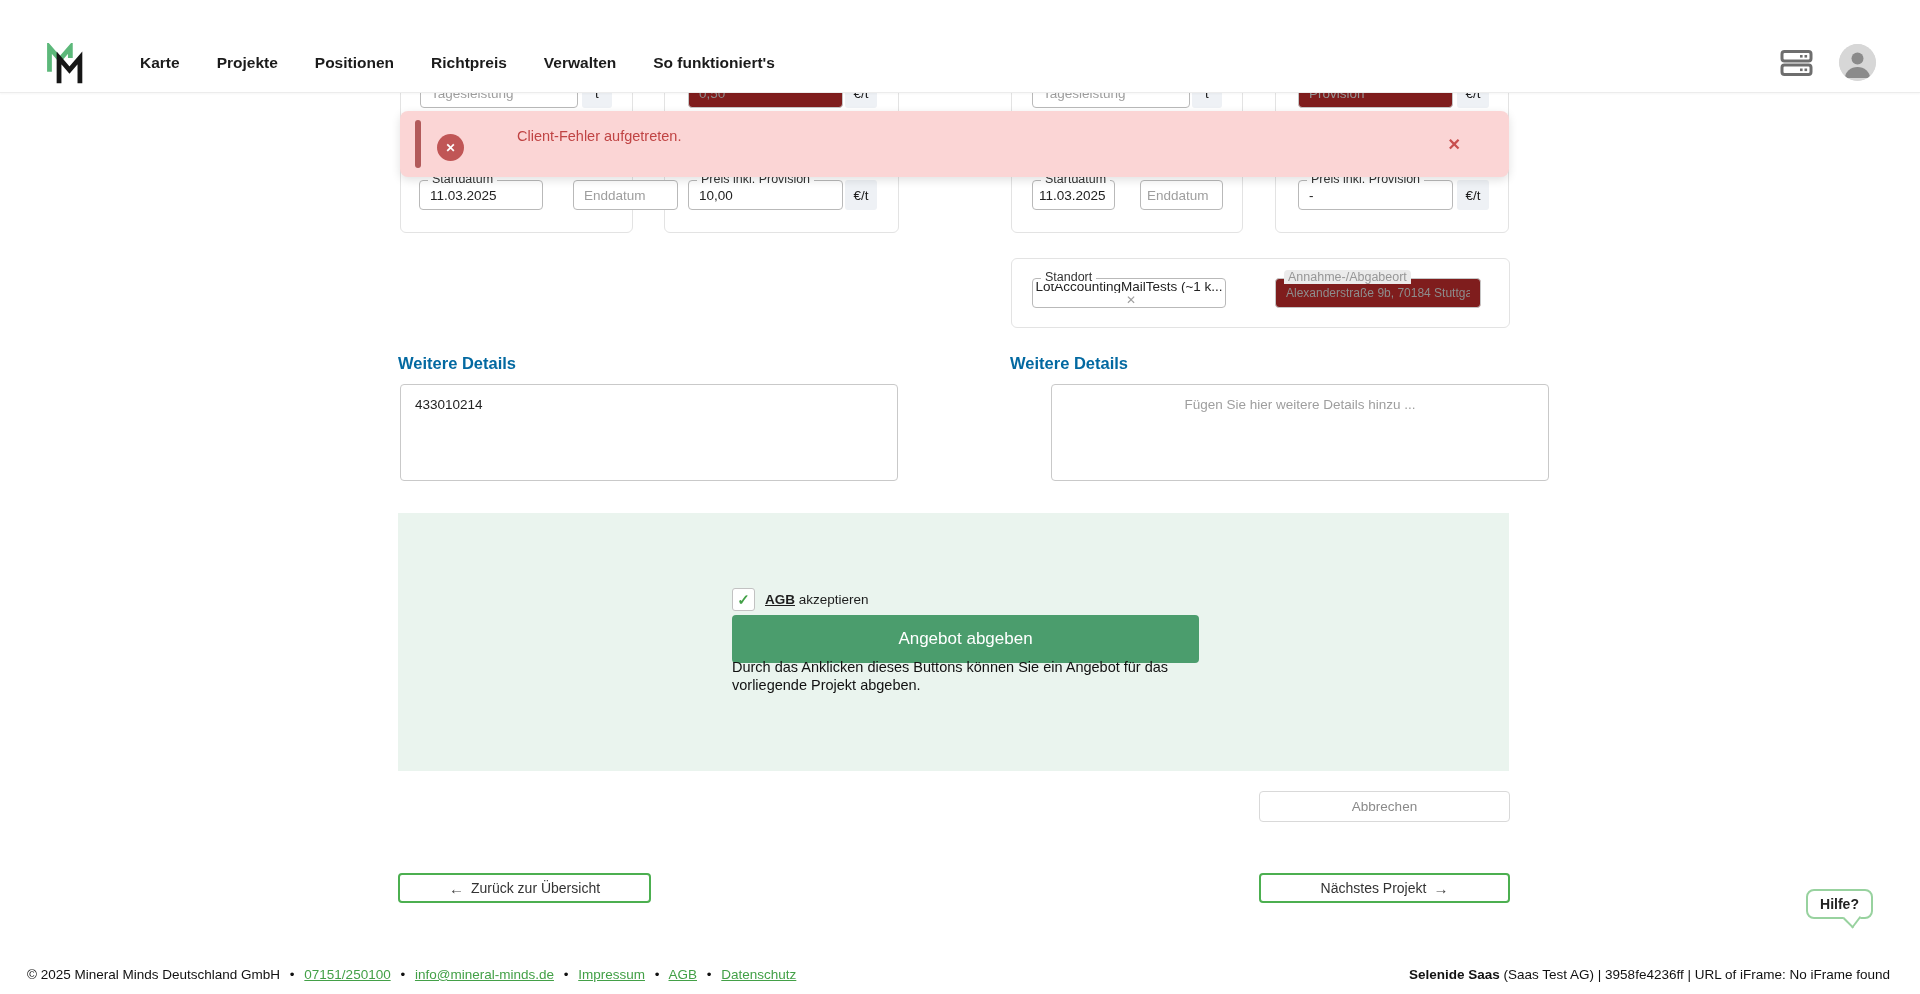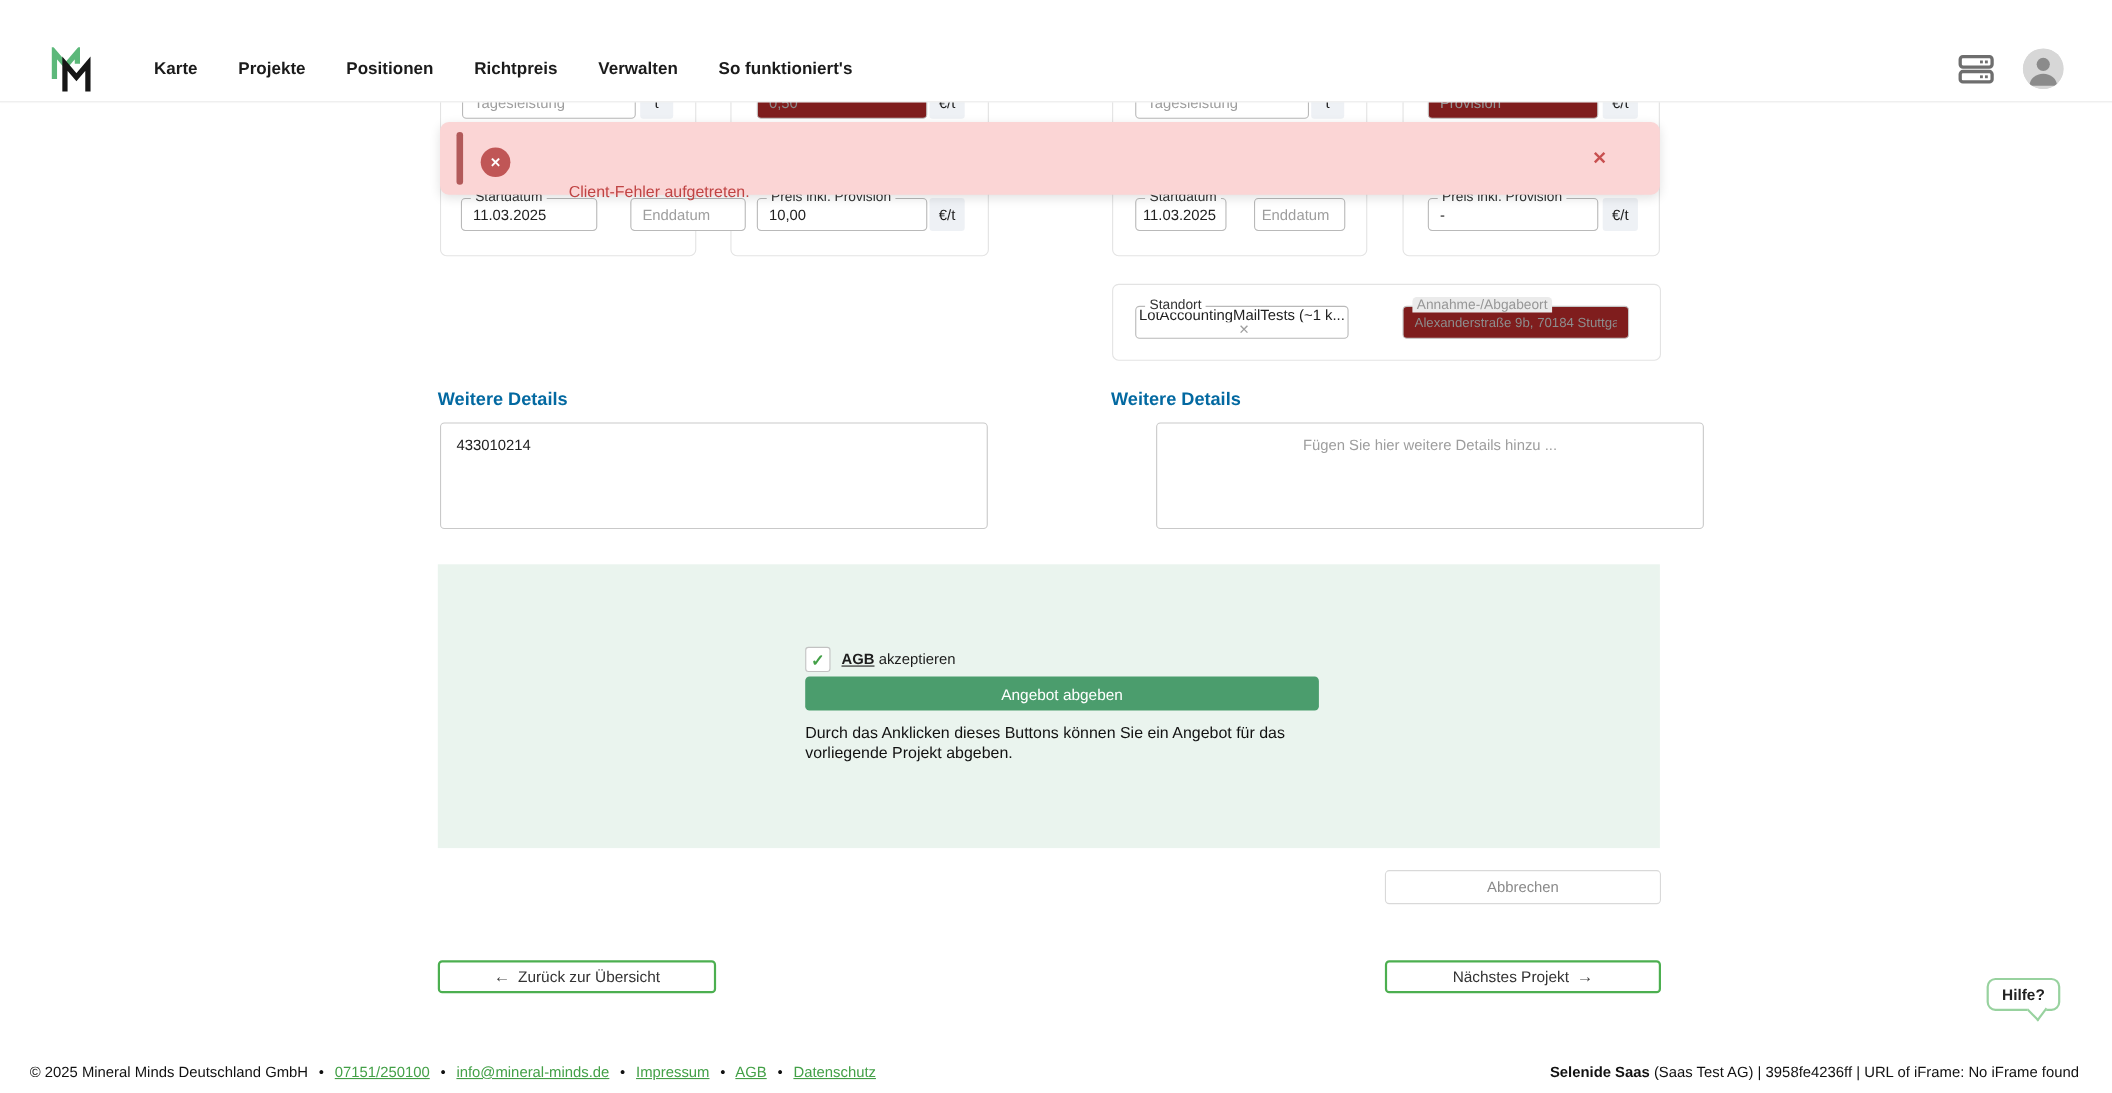--- a/index.html
+++ b/index.html
@@ -61,43 +61,43 @@
   #f-abgabe   { left:1275px; top:278px; width:206px; font-size:12px; }
 
   
   .toast { position:absolute; left:400px; top:111px; width:1109px; height:66px; background:#fbd5d5;
            border-radius:8px; box-shadow:0 3px 10px rgba(0,0,0,.12); z-index:10; }
   .toast-bar { position:absolute; left:15px; top:9px; width:6px; height:48px; background:#b25a5a; border-radius:3px; }
   .toast-ico { position:absolute; left:37px; top:23px; width:27px; height:27px; border-radius:50%;
                background:#c05656; color:#fff; font-size:12px; font-weight:700;
                display:flex; align-items:center; justify-content:center; }
   .toast-msg { position:absolute; left:117px; top:0; height:50px; display:flex; align-items:center;
-               color:#c04444; font-size:14.5px; font-weight:500;margin-top:39px; }
+               color:#c04444; font-size:14.5px; font-weight:500; }
   .toast-close { position:absolute; right:48px; top:0; height:66px; display:flex; align-items:center;
                  color:#c84f4f; font-size:16px; font-weight:700; cursor:pointer; background:none; border:none; }
 
   
   .details-h { position:absolute; font-size:16.5px; font-weight:700; color:#0369a1; }
   #h-details-l { left:398px;  top:354px; }
   #h-details-r { left:1010px; top:354px; }
   textarea { position:absolute; width:498px; height:97px; border:1px solid #c9c9c9; border-radius:4px;
              resize:none; padding:12px 14px; font-family:inherit; font-size:13.5px; color:#222; outline:none; }
   #ta-l { left:400px;  top:384px; }
   #ta-r { left:1051px; top:384px;text-align:center; }
 
   
   .panel { position:absolute; left:398px; top:513px; width:1111px; height:258px; background:#eaf4ee; }
   .agb-row { position:absolute; left:732px; top:588px; display:flex; align-items:center; gap:10px; }
   .checkbox { width:23px; height:23px; background:#fff; border:1px solid #c2c2c2; border-radius:3px;
               display:flex; align-items:center; justify-content:center; cursor:pointer;
               color:#43a047; font-size:15px; font-weight:700; }
   .agb-label { font-size:13.5px; color:#1c1c1c; }
   .agb-label a { color:#1c1c1c; font-weight:700; text-decoration:underline; cursor:pointer; }
-  .submit { position:absolute; left:732px; top:615px; width:467px; height:31px; background:#4b9d6d; color:#fff;
-            border:none; border-radius:4px; font-family:inherit; font-size:14px; cursor:pointer; }
+  .submit { position:absolute; left:732px; top:615px; width:467px; height:48px; background:#4b9d6d; color:#fff;
+            border:none; border-radius:4px; font-family:inherit; font-size:17px; cursor:pointer; }
   .offer-desc { position:absolute; left:732px; top:658px; width:467px; 
                 font-size:14.5px; line-height:18px; color:#111; }
 
   
   .btn { position:absolute; display:flex; align-items:center; justify-content:center; gap:7px;
          background:#fff; border-radius:4px; font-family:inherit; cursor:pointer; }
   #btn-cancel { left:1259px; top:791px; width:251px; height:31px; border:1px solid #d9d9d9;
                 color:#8a8a8a; font-size:13.5px; }
   #btn-back { left:398px;  top:873px; width:253px; height:30px; border:2px solid #4caf50; color:#333; font-size:14px; }
   #btn-next { left:1259px; top:873px; width:251px; height:30px; border:2px solid #4caf50; color:#333; font-size:14px; }

